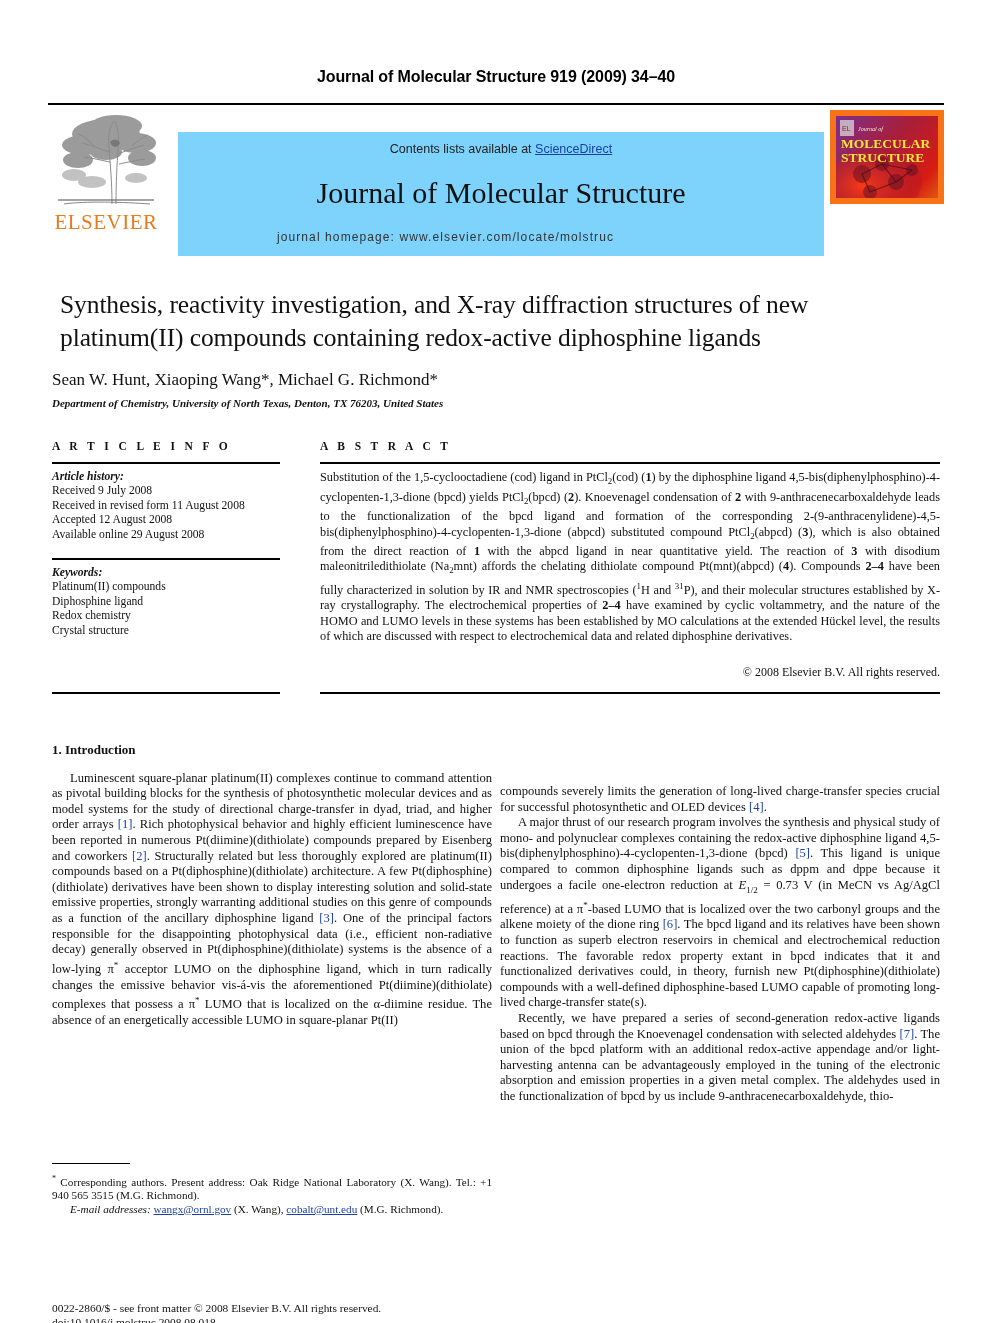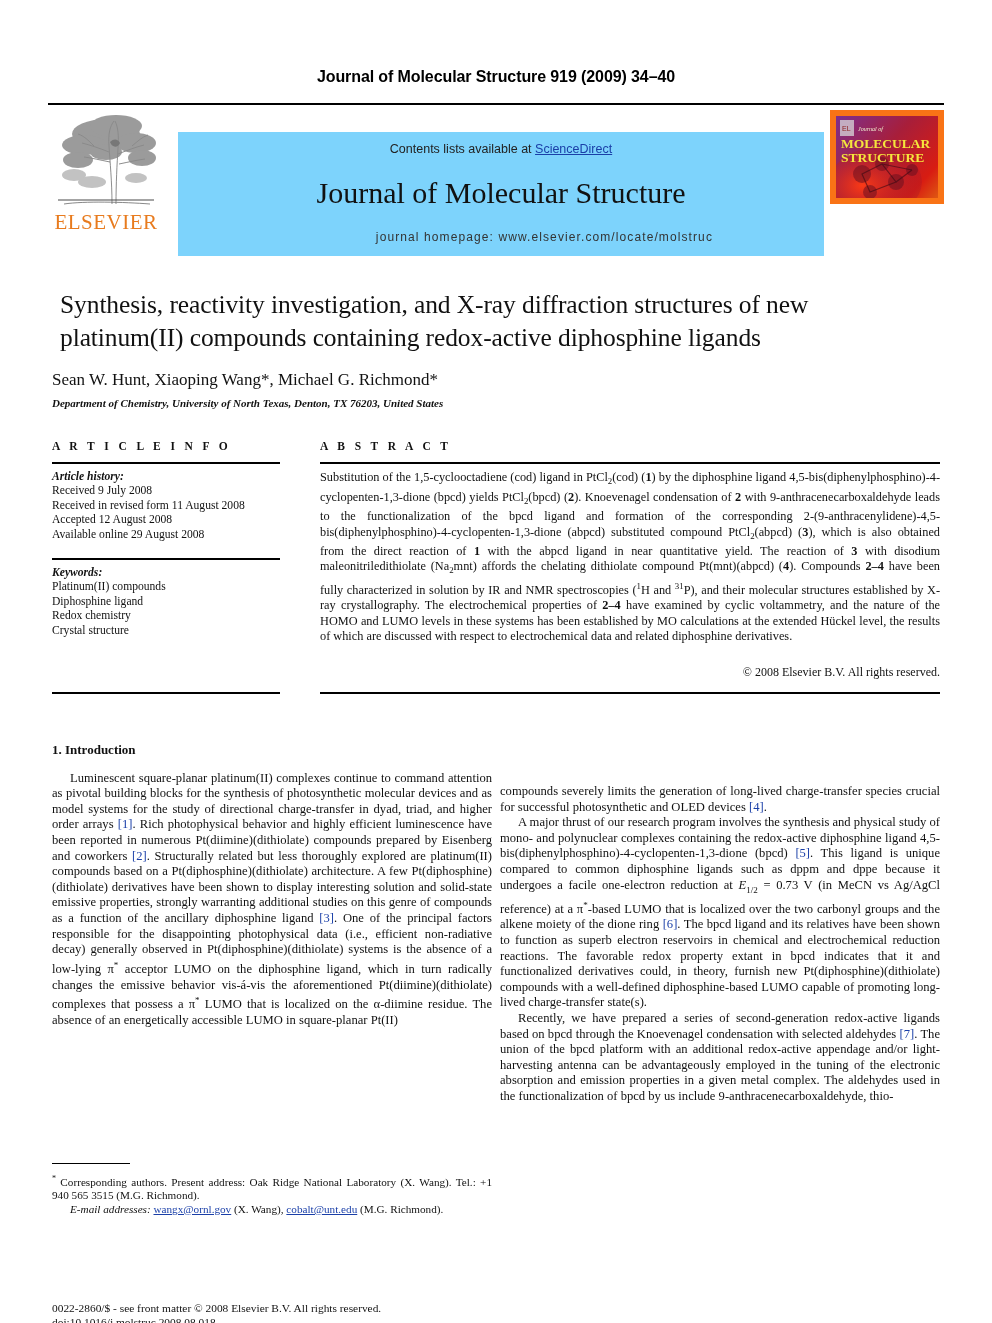--- a/index.html
+++ b/index.html
@@ -97,21 +97,21 @@
     width: 646px;
     text-align: center;
     font-family: "Liberation Serif", serif;
     font-size: 30px;
     color: #111;
   }
   .journal-homepage {
     position: absolute;
     left: 0; top: 98px;
     width: 535px;
-    text-align: right;
+    text-align: center;
     font-family: "Liberation Sans", sans-serif;
     font-size: 12px;
     letter-spacing: 1.1px;
     color: #333;
   }
   .cover-thumb {
     position: absolute;
     left: 782px; top: 0px;
     width: 114px;
     height: 94px;

